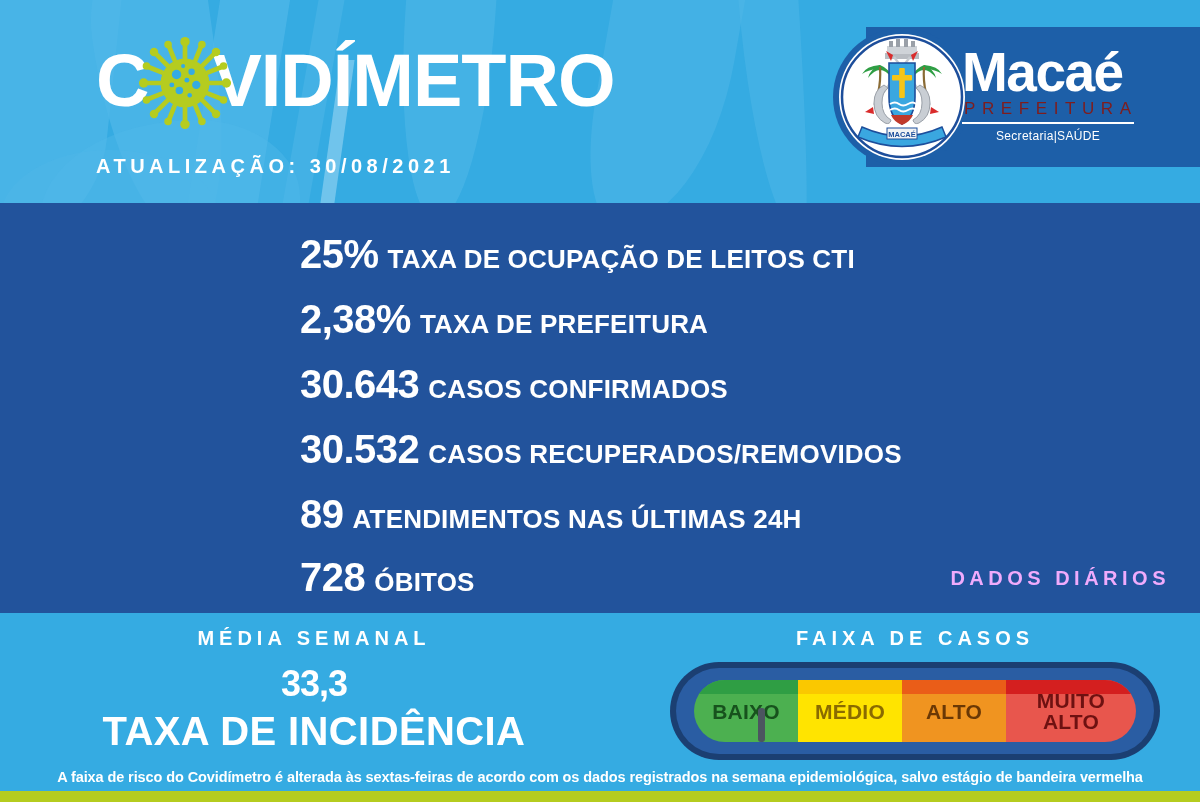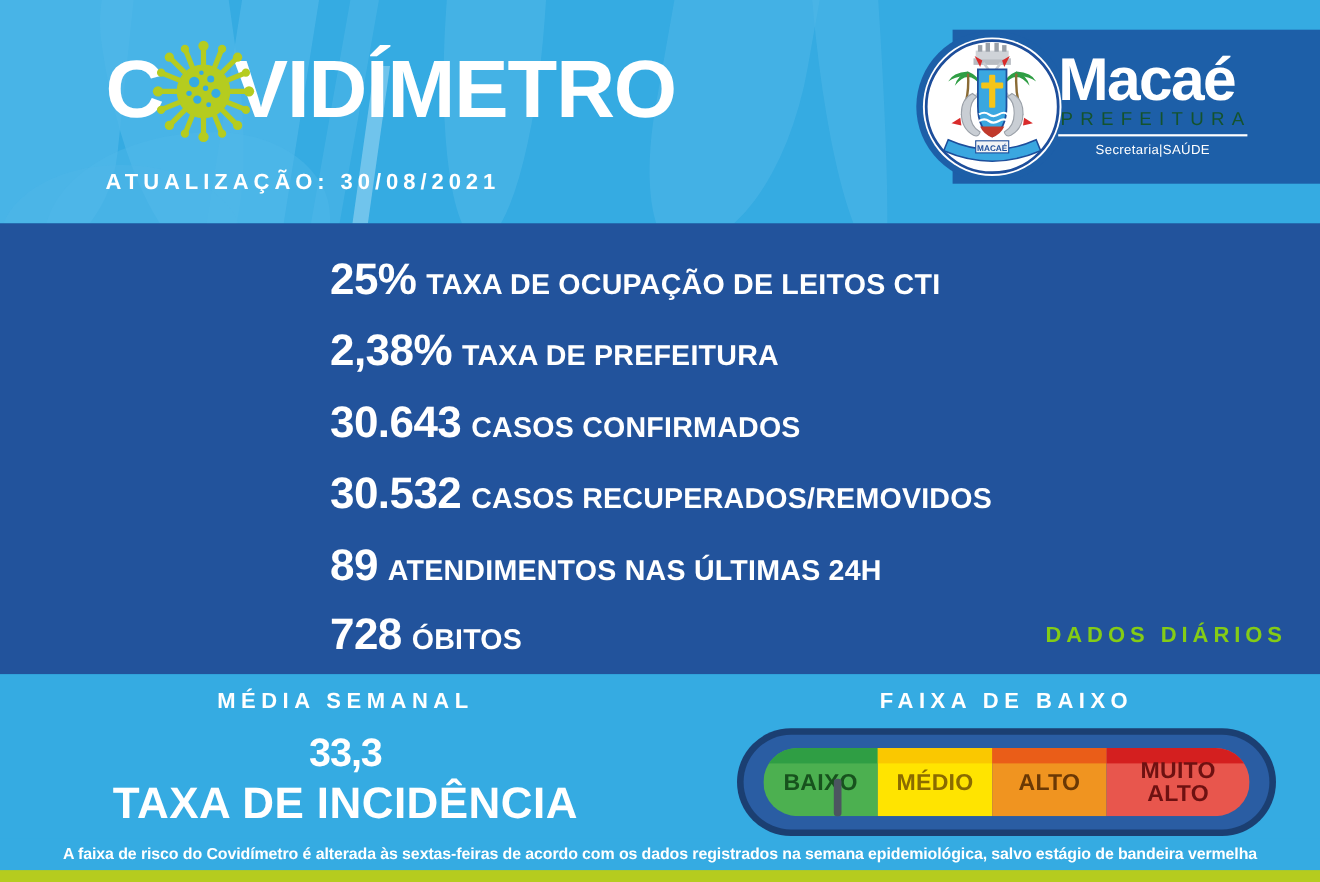--- a/index.html
+++ b/index.html
@@ -150,21 +150,21 @@
   .macae-name {
     font-size: 55px;
     font-weight: bold;
     color: #ffffff;
     line-height: 57px;
     letter-spacing: -1.5px;
   }
   .macae-sub {
     font-size: 17px;
     font-weight: normal;
-    color: #14532d;
+    color: #7f1d1d;
     letter-spacing: 6.6px;
     padding-left: 2px;
     margin-top: -2px;
   }
   .macae-rule {
     width: 172px;
     height: 2px;
     background: #ffffff;
     margin-top: 3px;
   }
@@ -213,21 +213,21 @@
   .r4 { top: 291px; }
   .r5 { top: 354px; }
 
   .daily-label {
     position: absolute;
     right: 30px;
     top: 364px;
     font-size: 20px;
     font-weight: bold;
     letter-spacing: 4.5px;
-    color: #84cc16;
+    color: #f0abfc;
     white-space: pre;
   }
 
   
   .bottom {
     position: absolute;
     left: 0; top: 613px;
     width: 1200px;
     height: 178px;
     background: #35abe2;
@@ -555,21 +555,21 @@
 
   <div class="bottom">
 
     <div class="weekly">
       <div class="weekly-title">MÉDIA SEMANAL</div>
       <div class="weekly-value">33,3</div>
       <div class="weekly-sub">TAXA DE INCIDÊNCIA</div>
     </div>
 
     <div class="risk">
-      <div class="risk-title">FAIXA DE BAIXO</div>
+      <div class="risk-title">FAIXA DE CASOS</div>
 
       <div class="meter-outer">
         <div class="meter-mid"></div>
 
         <div class="meter-track">
           <div class="seg seg-0">
             <div class="cap"></div>
             <div class="seg-label" style="white-space: pre-line;">BAIXO</div>
           </div>
           <div class="seg seg-1">

